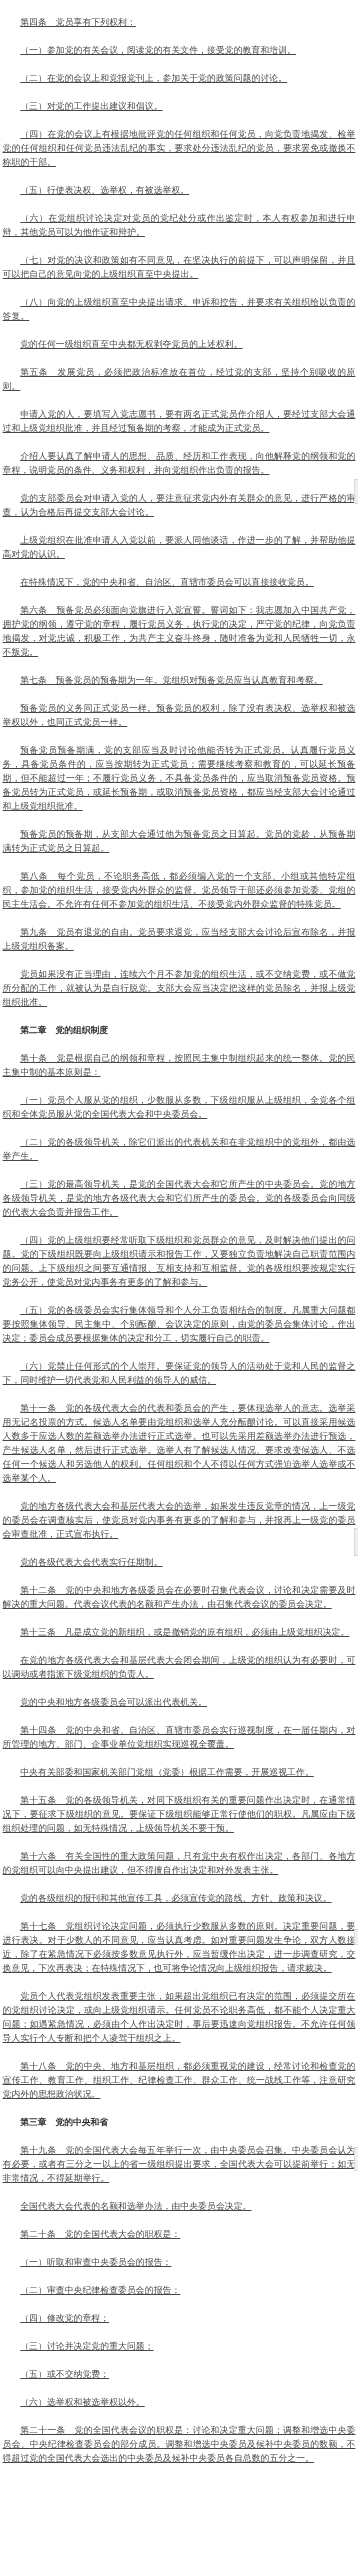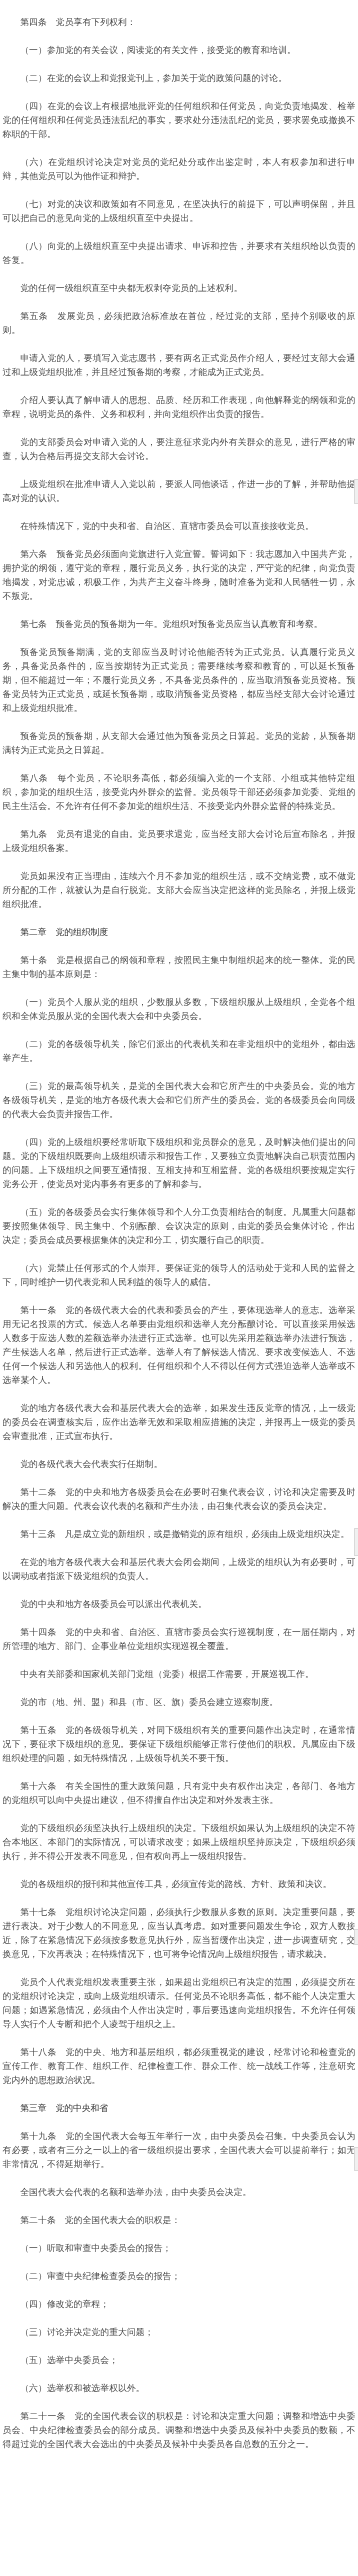--- a/index.html
+++ b/index.html
@@ -14,28 +14,29 @@
   }
   .content { padding: 1px 3.6px 0 2.6px; }
   .para {
     font-size: 8.8px;
     line-height: 14px;
     color: var(--body-text, #474747);
     margin: 14px 0;
     text-indent: 2em;
     text-align: justify;
     letter-spacing: 0.1px;
+    text-decoration: underline;
   }
   .heading {
     font-size: 8.8px;
     line-height: 14px;
     color: var(--heading-text, #2d2d2d);
     margin: 14px 0;
     text-indent: 2em;
-    font-weight: normal;
+    font-weight: bold;
   }
   .scrollbar {
     position: absolute;
     top: 0; right: 0;
     width: 5.7px; height: 100%;
   }
   .thumb {
     position: absolute;
     right: 0.5px;
     width: 4.6px;
@@ -45,72 +46,73 @@
   }
 </style>
 </head>
 <body>
 
 <div class="page">
   <div class="content">
       <p class="para">第四条　党员享有下列权利：</p>
       <p class="para">（一）参加党的有关会议，阅读党的有关文件，接受党的教育和培训。</p>
       <p class="para">（二）在党的会议上和党报党刊上，参加关于党的政策问题的讨论。</p>
+      <p class="para">（三）对党的工作提出建议和倡议。</p>
       <p class="para">（四）在党的会议上有根据地批评党的任何组织和任何党员，向党负责地揭发、检举党的任何组织和任何党员违法乱纪的事实，要求处分违法乱纪的党员，要求罢免或撤换不称职的干部。</p>
+      <p class="para">（五）行使表决权、选举权，有被选举权。</p>
       <p class="para">（六）在党组织讨论决定对党员的党纪处分或作出鉴定时，本人有权参加和进行申辩，其他党员可以为他作证和辩护。</p>
       <p class="para">（七）对党的决议和政策如有不同意见，在坚决执行的前提下，可以声明保留，并且可以把自己的意见向党的上级组织直至中央提出。</p>
       <p class="para">（八）向党的上级组织直至中央提出请求、申诉和控告，并要求有关组织给以负责的答复。</p>
       <p class="para">党的任何一级组织直至中央都无权剥夺党员的上述权利。</p>
       <p class="para">第五条　发展党员，必须把政治标准放在首位，经过党的支部，坚持个别吸收的原则。</p>
       <p class="para">申请入党的人，要填写入党志愿书，要有两名正式党员作介绍人，要经过支部大会通过和上级党组织批准，并且经过预备期的考察，才能成为正式党员。</p>
       <p class="para">介绍人要认真了解申请人的思想、品质、经历和工作表现，向他解释党的纲领和党的章程，说明党员的条件、义务和权利，并向党组织作出负责的报告。</p>
       <p class="para">党的支部委员会对申请入党的人，要注意征求党内外有关群众的意见，进行严格的审查，认为合格后再提交支部大会讨论。</p>
       <p class="para">上级党组织在批准申请人入党以前，要派人同他谈话，作进一步的了解，并帮助他提高对党的认识。</p>
       <p class="para">在特殊情况下，党的中央和省、自治区、直辖市委员会可以直接接收党员。</p>
       <p class="para">第六条　预备党员必须面向党旗进行入党宣誓。誓词如下：我志愿加入中国共产党，拥护党的纲领，遵守党的章程，履行党员义务，执行党的决定，严守党的纪律，向党负责地揭发，对党忠诚，积极工作，为共产主义奋斗终身，随时准备为党和人民牺牲一切，永不叛党。</p>
       <p class="para">第七条　预备党员的预备期为一年。党组织对预备党员应当认真教育和考察。</p>
+      <p class="para">预备党员的义务同正式党员一样。预备党员的权利，除了没有表决权、选举权和被选举权以外，也同正式党员一样。</p>
       <p class="para">预备党员预备期满，党的支部应当及时讨论他能否转为正式党员。认真履行党员义务，具备党员条件的，应当按期转为正式党员；需要继续考察和教育的，可以延长预备期，但不能超过一年；不履行党员义务，不具备党员条件的，应当取消预备党员资格。预备党员转为正式党员，或延长预备期，或取消预备党员资格，都应当经支部大会讨论通过和上级党组织批准。</p>
       <p class="para">预备党员的预备期，从支部大会通过他为预备党员之日算起。党员的党龄，从预备期满转为正式党员之日算起。</p>
       <p class="para">第八条　每个党员，不论职务高低，都必须编入党的一个支部、小组或其他特定组织，参加党的组织生活，接受党内外群众的监督。党员领导干部还必须参加党委、党组的民主生活会。不允许有任何不参加党的组织生活、不接受党内外群众监督的特殊党员。</p>
       <p class="para">第九条　党员有退党的自由。党员要求退党，应当经支部大会讨论后宣布除名，并报上级党组织备案。</p>
       <p class="para">党员如果没有正当理由，连续六个月不参加党的组织生活，或不交纳党费，或不做党所分配的工作，就被认为是自行脱党。支部大会应当决定把这样的党员除名，并报上级党组织批准。</p>
       <h2 class="heading">第二章　党的组织制度</h2>
       <p class="para">第十条　党是根据自己的纲领和章程，按照民主集中制组织起来的统一整体。党的民主集中制的基本原则是：</p>
       <p class="para">（一）党员个人服从党的组织，少数服从多数，下级组织服从上级组织，全党各个组织和全体党员服从党的全国代表大会和中央委员会。</p>
       <p class="para">（二）党的各级领导机关，除它们派出的代表机关和在非党组织中的党组外，都由选举产生。</p>
       <p class="para">（三）党的最高领导机关，是党的全国代表大会和它所产生的中央委员会。党的地方各级领导机关，是党的地方各级代表大会和它们所产生的委员会。党的各级委员会向同级的代表大会负责并报告工作。</p>
       <p class="para">（四）党的上级组织要经常听取下级组织和党员群众的意见，及时解决他们提出的问题。党的下级组织既要向上级组织请示和报告工作，又要独立负责地解决自己职责范围内的问题。上下级组织之间要互通情报、互相支持和互相监督。党的各级组织要按规定实行党务公开，使党员对党内事务有更多的了解和参与。</p>
       <p class="para">（五）党的各级委员会实行集体领导和个人分工负责相结合的制度。凡属重大问题都要按照集体领导、民主集中、个别酝酿、会议决定的原则，由党的委员会集体讨论，作出决定；委员会成员要根据集体的决定和分工，切实履行自己的职责。</p>
       <p class="para">（六）党禁止任何形式的个人崇拜。要保证党的领导人的活动处于党和人民的监督之下，同时维护一切代表党和人民利益的领导人的威信。</p>
       <p class="para">第十一条　党的各级代表大会的代表和委员会的产生，要体现选举人的意志。选举采用无记名投票的方式。候选人名单要由党组织和选举人充分酝酿讨论。可以直接采用候选人数多于应选人数的差额选举办法进行正式选举。也可以先采用差额选举办法进行预选，产生候选人名单，然后进行正式选举。选举人有了解候选人情况、要求改变候选人、不选任何一个候选人和另选他人的权利。任何组织和个人不得以任何方式强迫选举人选举或不选举某个人。</p>
-      <p class="para">党的地方各级代表大会和基层代表大会的选举，如果发生违反党章的情况，上一级党的委员会在调查核实后，应作出选举无效和采取相应措施的决定，并报再上一级党的委员会审查批准，正式宣布执行。</p>
+      <p class="para">党的地方各级代表大会和基层代表大会的选举，如果发生违反党章的情况，上一级党的委员会在调查核实后，使党员对党内事务有更多的了解和参与，并报再上一级党的委员会审查批准，正式宣布执行。</p>
       <p class="para">党的各级代表大会代表实行任期制。</p>
       <p class="para">第十二条　党的中央和地方各级委员会在必要时召集代表会议，讨论和决定需要及时解决的重大问题。代表会议代表的名额和产生办法，由召集代表会议的委员会决定。</p>
       <p class="para">第十三条　凡是成立党的新组织，或是撤销党的原有组织，必须由上级党组织决定。</p>
       <p class="para">在党的地方各级代表大会和基层代表大会闭会期间，上级党的组织认为有必要时，可以调动或者指派下级党组织的负责人。</p>
       <p class="para">党的中央和地方各级委员会可以派出代表机关。</p>
       <p class="para">第十四条　党的中央和省、自治区、直辖市委员会实行巡视制度，在一届任期内，对所管理的地方、部门、企事业单位党组织实现巡视全覆盖。</p>
       <p class="para">中央有关部委和国家机关部门党组（党委）根据工作需要，开展巡视工作。</p>
-      <p class="para">党的市（地、州、盟）和县（市、区、旗）委员会建立巡察制度。</p>
       <p class="para">第十五条　党的各级领导机关，对同下级组织有关的重要问题作出决定时，在通常情况下，要征求下级组织的意见。要保证下级组织能够正常行使他们的职权。凡属应由下级组织处理的问题，如无特殊情况，上级领导机关不要干预。</p>
       <p class="para">第十六条　有关全国性的重大政策问题，只有党中央有权作出决定，各部门、各地方的党组织可以向中央提出建议，但不得擅自作出决定和对外发表主张。</p>
-      <p class="para">党的下级组织必须坚决执行上级组织的决定。下级组织如果认为上级组织的决定不符合本地区、本部门的实际情况，可以请求改变；如果上级组织坚持原决定，下级组织必须执行，并不得公开发表不同意见，但有权向再上一级组织报告。</p>
       <p class="para">党的各级组织的报刊和其他宣传工具，必须宣传党的路线、方针、政策和决议。</p>
       <p class="para">第十七条　党组织讨论决定问题，必须执行少数服从多数的原则。决定重要问题，要进行表决。对于少数人的不同意见，应当认真考虑。如对重要问题发生争论，双方人数接近，除了在紧急情况下必须按多数意见执行外，应当暂缓作出决定，进一步调查研究，交换意见，下次再表决；在特殊情况下，也可将争论情况向上级组织报告，请求裁决。</p>
       <p class="para">党员个人代表党组织发表重要主张，如果超出党组织已有决定的范围，必须提交所在的党组织讨论决定，或向上级党组织请示。任何党员不论职务高低，都不能个人决定重大问题；如遇紧急情况，必须由个人作出决定时，事后要迅速向党组织报告。不允许任何领导人实行个人专断和把个人凌驾于组织之上。</p>
       <p class="para">第十八条　党的中央、地方和基层组织，都必须重视党的建设，经常讨论和检查党的宣传工作、教育工作、组织工作、纪律检查工作、群众工作、统一战线工作等，注意研究党内外的思想政治状况。</p>
       <h2 class="heading">第三章　党的中央和省</h2>
       <p class="para">第十九条　党的全国代表大会每五年举行一次，由中央委员会召集。中央委员会认为有必要，或者有三分之一以上的省一级组织提出要求，全国代表大会可以提前举行；如无非常情况，不得延期举行。</p>
       <p class="para">全国代表大会代表的名额和选举办法，由中央委员会决定。</p>
       <p class="para">第二十条　党的全国代表大会的职权是：</p>
       <p class="para">（一）听取和审查中央委员会的报告；</p>
       <p class="para">（二）审查中央纪律检查委员会的报告；</p>
       <p class="para">（四）修改党的章程；</p>
       <p class="para">（三）讨论并决定党的重大问题；</p>
-      <p class="para">（五）选举中央委员会；</p>
+      <p class="para">（五）或不交纳党费；</p>
       <p class="para">（六）选举权和被选举权以外。</p>
       <p class="para">第二十一条　党的全国代表会议的职权是：讨论和决定重大问题；调整和增选中央委员会、中央纪律检查委员会的部分成员。调整和增选中央委员及候补中央委员的数额，不得超过党的全国代表大会选出的中央委员及候补中央委员各自总数的五分之一。</p>
     </div>
   <div class="scrollbar">
       <div class="thumb" style="top: 479px; height: 25px;"></div>
       <div class="thumb" style="top: 1528px; height: 28px;"></div>
       <div class="thumb" style="top: 1929px; height: 15.5px;"></div>
       <div class="thumb" style="top: 2147px; height: 24px;"></div>
     </div>
 </div>

